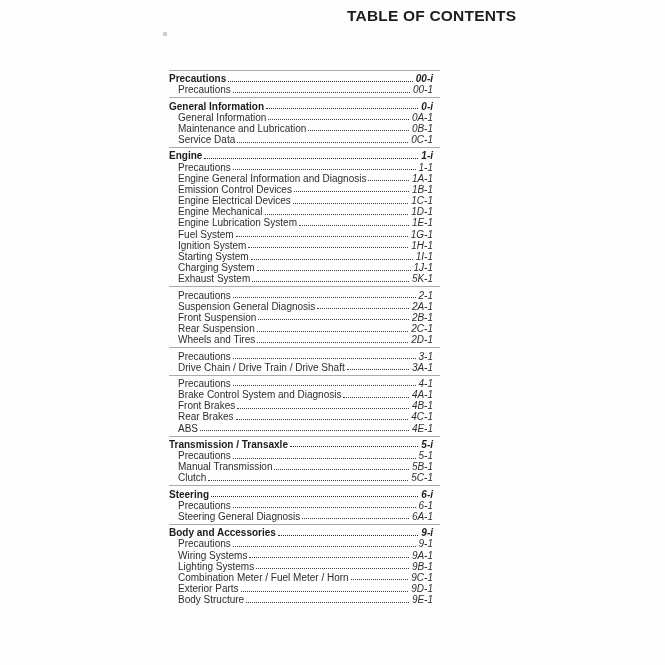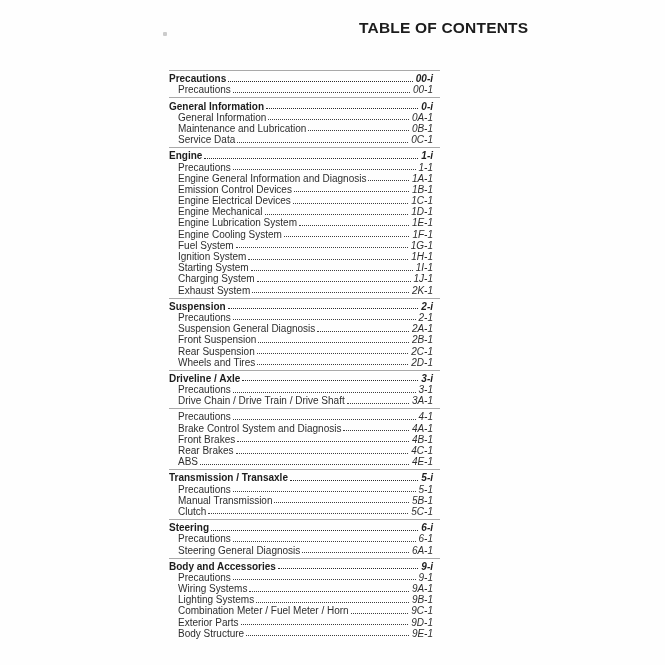--- a/index.html
+++ b/index.html
@@ -22,21 +22,21 @@
     position: relative;
     width: 665px;
     height: 665px;
     overflow: hidden;
     background: var(--background);
   }
   .title {
     position: absolute;
     left: 343px;
     top: 3px;
-    margin: 16px;
+    margin: 4px;
     font-size: 15.5px;
     font-weight: 700;
     letter-spacing: 0.2px;
     color: var(--heading);
     white-space: nowrap;
   }
   .speck {
     position: absolute;
     left: 163px;
     top: 32px;
@@ -165,25 +165,20 @@
           <span class="label">Engine Mechanical</span>
           <span class="leader"></span>
           <span class="ref">1D-1</span>
         </div>
         <div class="row sub">
           <span class="label">Engine Lubrication System</span>
           <span class="leader"></span>
           <span class="ref">1E-1</span>
         </div>
         <div class="row sub">
-          <span class="label">Engine Cooling System</span>
-          <span class="leader"></span>
-          <span class="ref">1F-1</span>
-        </div>
-        <div class="row sub">
           <span class="label">Fuel System</span>
           <span class="leader"></span>
           <span class="ref">1G-1</span>
         </div>
         <div class="row sub">
           <span class="label">Ignition System</span>
           <span class="leader"></span>
           <span class="ref">1H-1</span>
         </div>
         <div class="row sub">
@@ -192,29 +187,24 @@
           <span class="ref">1I-1</span>
         </div>
         <div class="row sub">
           <span class="label">Charging System</span>
           <span class="leader"></span>
           <span class="ref">1J-1</span>
         </div>
         <div class="row sub">
           <span class="label">Exhaust System</span>
           <span class="leader"></span>
-          <span class="ref">2K-1</span>
-        </div>
-      </section>
-      <section class="sec">
-        <div class="row head">
-          <span class="label">Suspension</span>
-          <span class="leader"></span>
-          <span class="ref">2-i</span>
-        </div>
+          <span class="ref">5K-1</span>
+        </div>
+      </section>
+      <section class="sec">
         <div class="row sub">
           <span class="label">Precautions</span>
           <span class="leader"></span>
           <span class="ref">2-1</span>
         </div>
         <div class="row sub">
           <span class="label">Suspension General Diagnosis</span>
           <span class="leader"></span>
           <span class="ref">2A-1</span>
         </div>
@@ -228,25 +218,20 @@
           <span class="leader"></span>
           <span class="ref">2C-1</span>
         </div>
         <div class="row sub">
           <span class="label">Wheels and Tires</span>
           <span class="leader"></span>
           <span class="ref">2D-1</span>
         </div>
       </section>
       <section class="sec">
-        <div class="row head">
-          <span class="label">Driveline / Axle</span>
-          <span class="leader"></span>
-          <span class="ref">3-i</span>
-        </div>
         <div class="row sub">
           <span class="label">Precautions</span>
           <span class="leader"></span>
           <span class="ref">3-1</span>
         </div>
         <div class="row sub">
           <span class="label">Drive Chain / Drive Train / Drive Shaft</span>
           <span class="leader"></span>
           <span class="ref">3A-1</span>
         </div>

